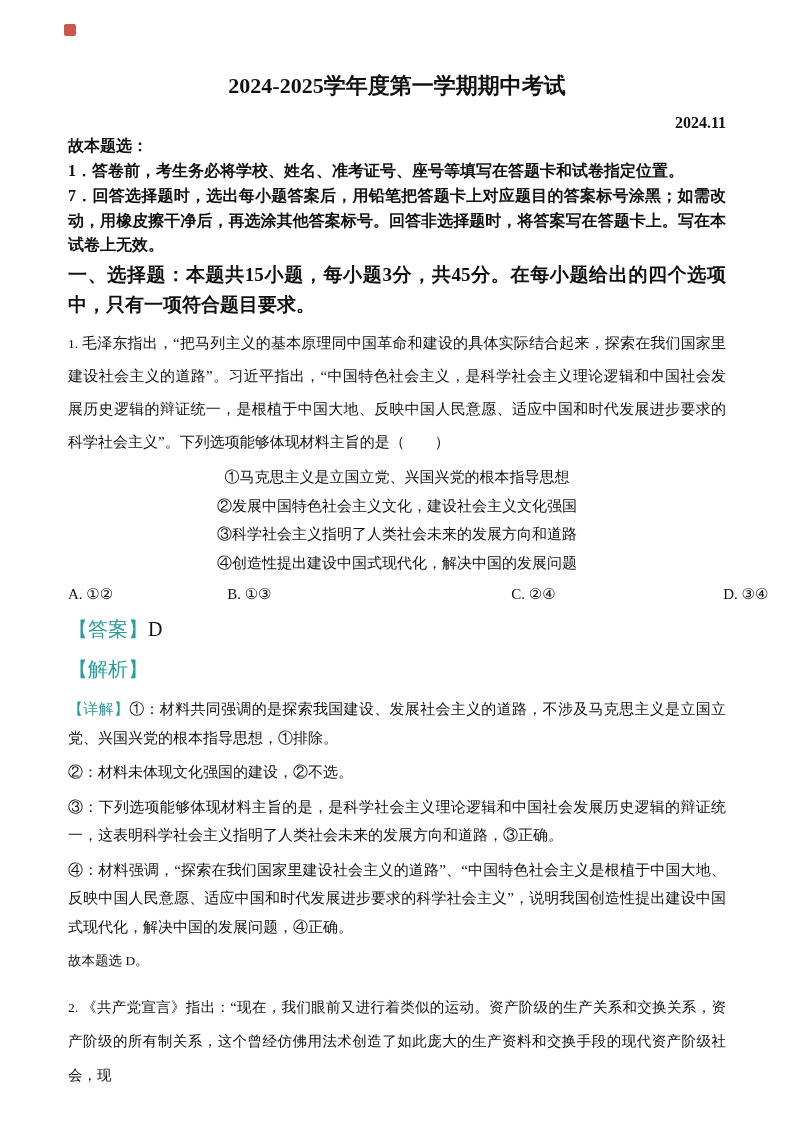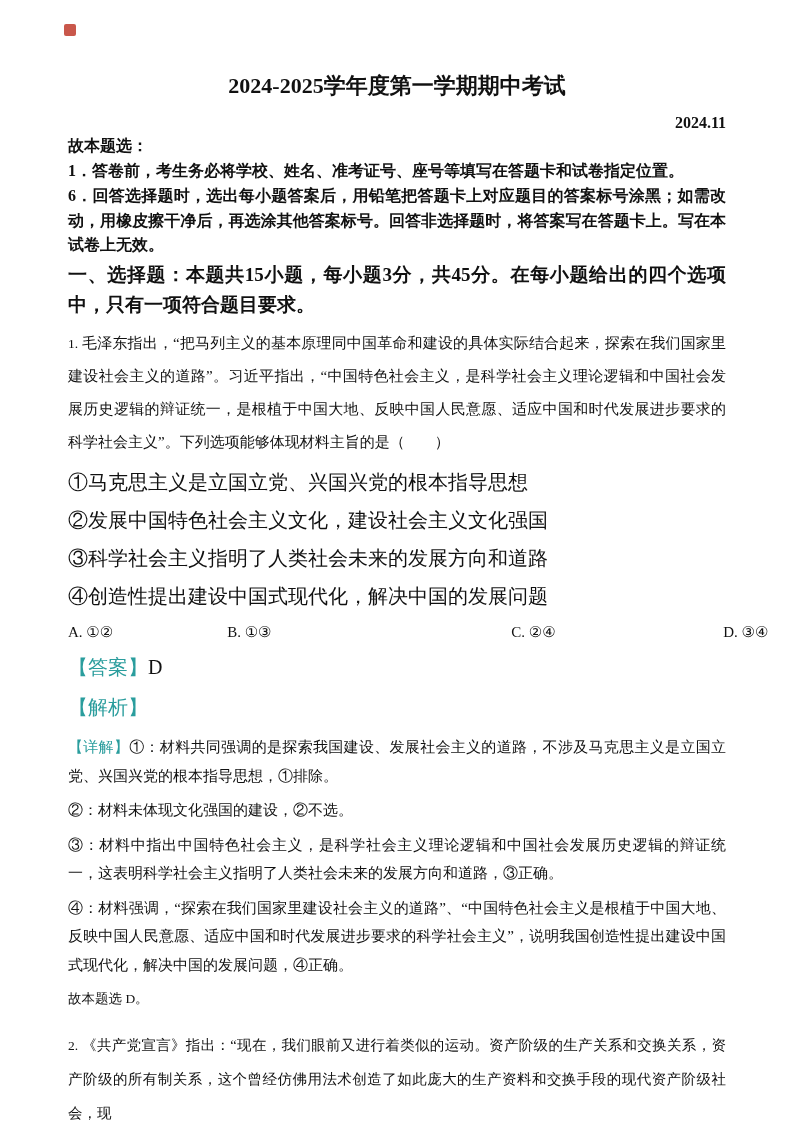--- a/index.html
+++ b/index.html
@@ -57,22 +57,23 @@
     margin-top: 2px;
   }
   .q-stem {
     font-size: 15px;
     line-height: 2.2;
     text-align: justify;
     margin-top: 8px;
   }
   .q-number { font-size: 13.5px; }
   .option-line {
-    font-size: 20px;
+    font-size: 15px;
     line-height: 1.9;
+    text-align: center;
   }
   .options-block { margin-top: 4px; }
   .choices-row {
     display: grid;
     grid-template-columns: 21% 40% 29% 10%;
     font-size: 15px;
     line-height: 2.0;
     margin-top: 2px;
     gap: 21px;
   }
@@ -105,21 +106,21 @@
 <div class="page">
 
   <div class="corner-logo" style="background: rgb(192, 57, 43);"></div>
 
   <div class="title">2024-2025学年度第一学期期中考试</div>
 
   <div class="date-line">2024.11</div>
 
   <div class="notes-heading">故本题选：</div>
   <div class="notes-item">1．答卷前，考生务必将学校、姓名、准考证号、座号等填写在答题卡和试卷指定位置。</div>
-  <div class="notes-item">6．回答选择题时，选出每小题答案后，用铅笔把答题卡上对应题目的答案标号涂黑；如需改动，用橡皮擦干净后，再选涂其他答案标号。回答非选择题时，将答案写在答题卡上。写在本试卷上无效。</div>
+  <div class="notes-item">7．回答选择题时，选出每小题答案后，用铅笔把答题卡上对应题目的答案标号涂黑；如需改动，用橡皮擦干净后，再选涂其他答案标号。回答非选择题时，将答案写在答题卡上。写在本试卷上无效。</div>
 
   <div class="section-heading">一、选择题：本题共15小题，每小题3分，共45分。在每小题给出的四个选项中，只有一项符合题目要求。</div>
 
   <div class="q-stem">
     <span class="q-number">1.</span>
     <span>毛泽东指出，“把马列主义的基本原理同中国革命和建设的具体实际结合起来，探索在我们国家里建设社会主义的道路”。习近平指出，“中国特色社会主义，是科学社会主义理论逻辑和中国社会发展历史逻辑的辩证统一，是根植于中国大地、反映中国人民意愿、适应中国和时代发展进步要求的科学社会主义”。下列选项能够体现材料主旨的是（　　）</span>
   </div>
 
   <div class="options-block">
     <div class="option-line">①马克思主义是立国立党、兴国兴党的根本指导思想</div>
@@ -140,21 +141,21 @@
   </div>
 
   <div class="analysis-line">
     <span class="accent">【解析】</span>
   </div>
 
   <div class="detail-para">
     <span class="accent">【详解】</span><span>①：材料共同强调的是探索我国建设、发展社会主义的道路，不涉及马克思主义是立国立党、兴国兴党的根本指导思想，①排除。</span>
   </div>
   <div class="detail-para">②：材料未体现文化强国的建设，②不选。</div>
-  <div class="detail-para">③：材料中指出中国特色社会主义，是科学社会主义理论逻辑和中国社会发展历史逻辑的辩证统一，这表明科学社会主义指明了人类社会未来的发展方向和道路，③正确。</div>
+  <div class="detail-para">③：下列选项能够体现材料主旨的是，是科学社会主义理论逻辑和中国社会发展历史逻辑的辩证统一，这表明科学社会主义指明了人类社会未来的发展方向和道路，③正确。</div>
   <div class="detail-para">④：材料强调，“探索在我们国家里建设社会主义的道路”、“中国特色社会主义是根植于中国大地、反映中国人民意愿、适应中国和时代发展进步要求的科学社会主义”，说明我国创造性提出建设中国式现代化，解决中国的发展问题，④正确。</div>
 
   <div class="conclusion">故本题选 D。</div>
 
   <div class="q2-stem">
     <span class="q-number">2.</span>
     <span>《共产党宣言》指出：“现在，我们眼前又进行着类似的运动。资产阶级的生产关系和交换关系，资产阶级的所有制关系，这个曾经仿佛用法术创造了如此庞大的生产资料和交换手段的现代资产阶级社会，现</span>
   </div>
 
 </div>

